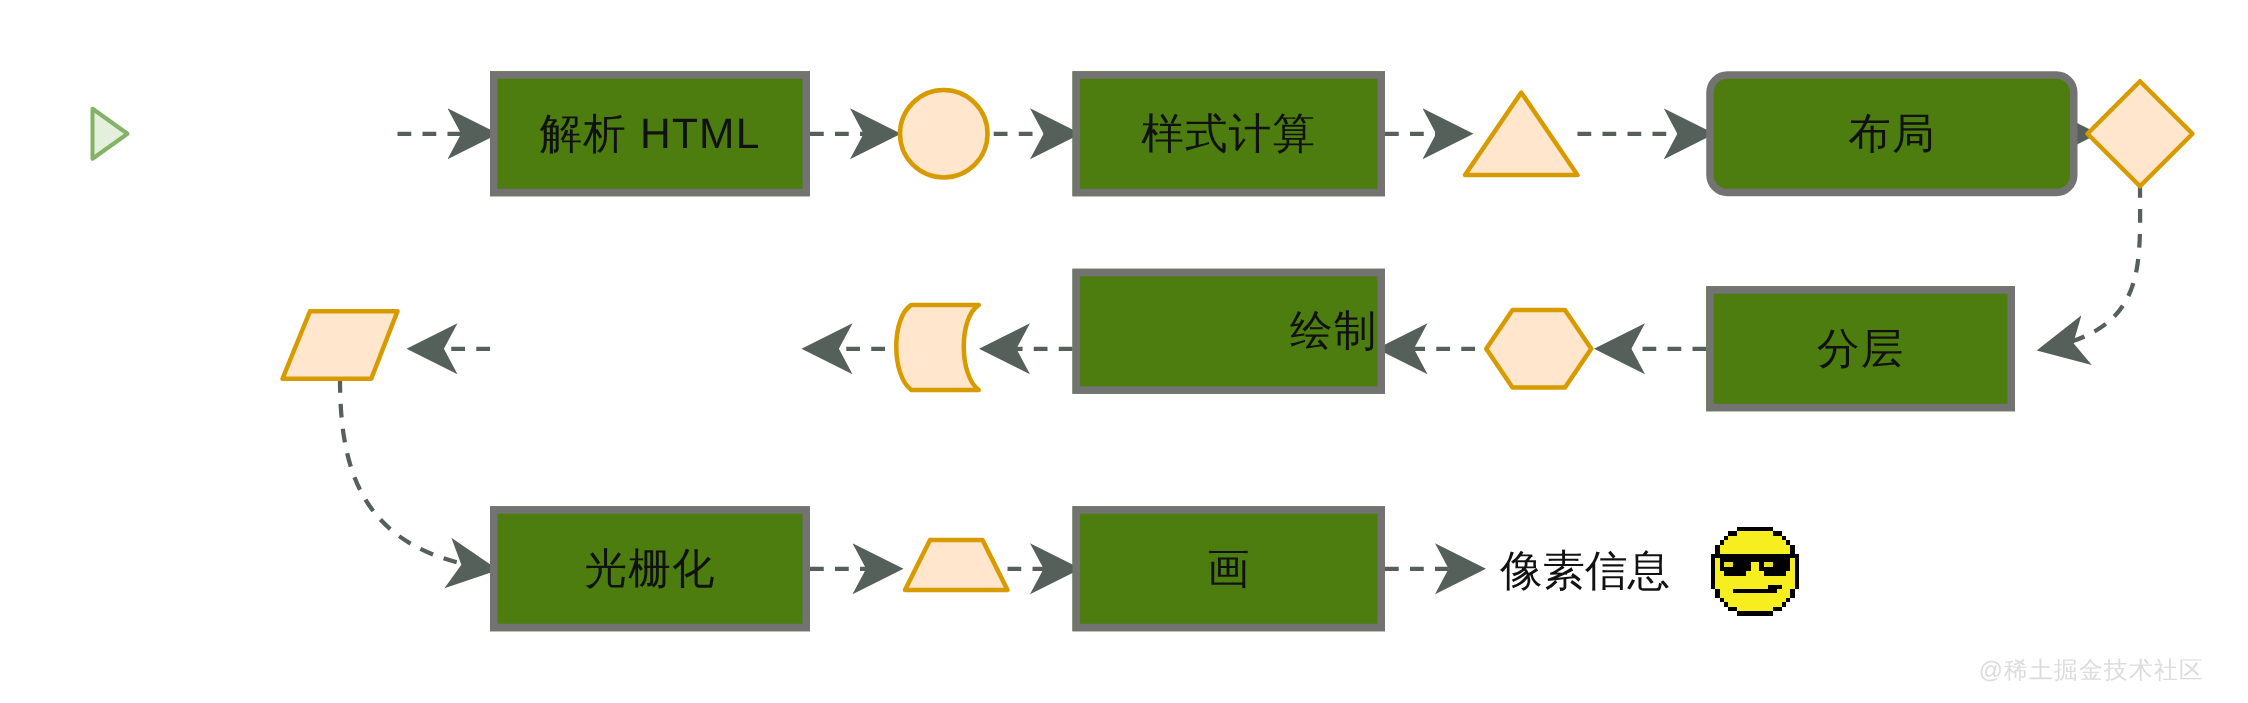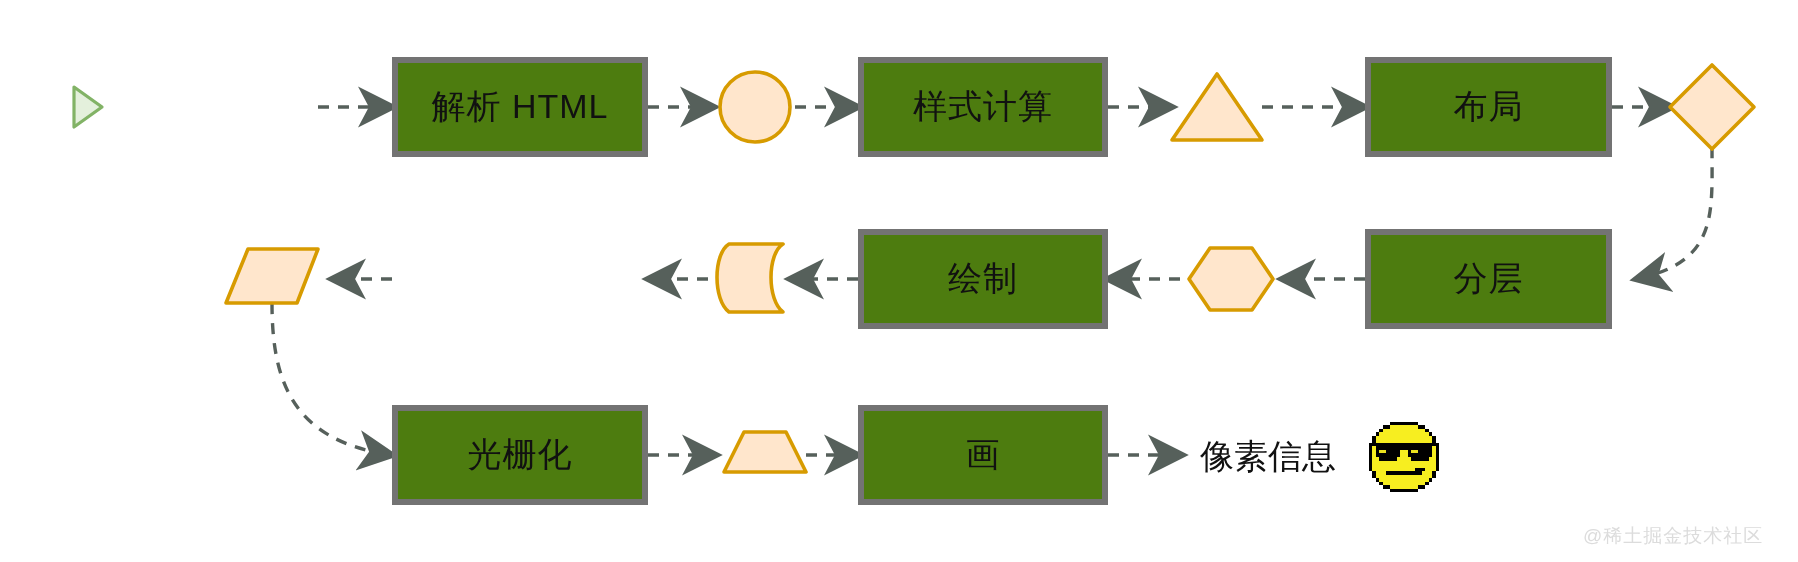--- a/index.html
+++ b/index.html
@@ -82,25 +82,25 @@
 
     <path d="M74,87 L102,107 L74,127 Z" fill="#e4f0dc" stroke="#82b366" stroke-width="3.2" stroke-linejoin="round"></path>
   </svg>
 
   <div class="node proc" style="left:392px;top:57px;width:256px;height:100px;">
     <span class="lbl">解析 HTML</span>
   </div>
   <div class="node proc" style="left:858px;top:57px;width:250px;height:100px;">
     <span class="lbl">样式计算</span>
   </div>
-  <div class="node proc" style="left:1365px;top:57px;width:247px;height:100px;">
+  <div class="node proc" style="left:1365px;top:57px;width:297px;height:100px;border-radius:17px;">
     <span class="lbl">布局</span>
   </div>
 
-  <div class="node proc" style="left:858px;top:229px;width:250px;height:100px;">
+  <div class="node proc" style="left:858px;top:215px;width:250px;height:100px;justify-content:flex-end;">
     <span class="lbl">绘制</span>
   </div>
   <div class="node proc" style="left:1365px;top:229px;width:247px;height:100px;">
     <span class="lbl">分层</span>
   </div>
 
   <div class="node proc" style="left:392px;top:405px;width:256px;height:100px;">
     <span class="lbl">光栅化</span>
   </div>
   <div class="node proc" style="left:858px;top:405px;width:250px;height:100px;">

